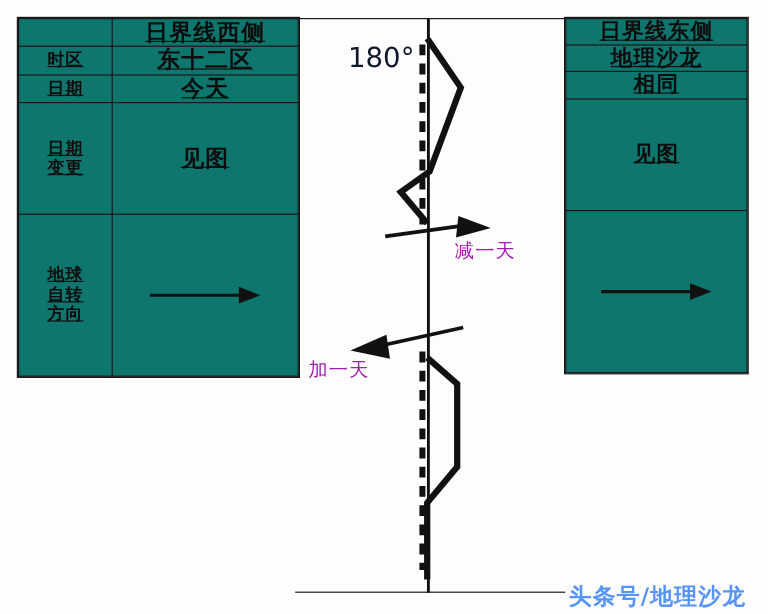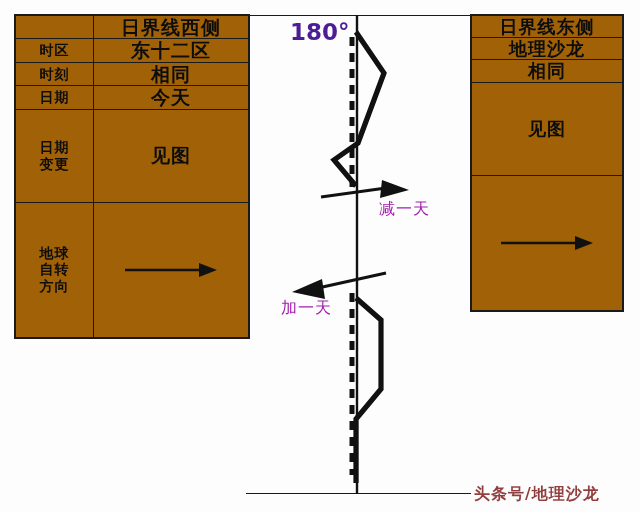--- a/index.html
+++ b/index.html
@@ -21,22 +21,23 @@
     left: 0; top: 0;
     width: 640px;
     height: 512px;
     background: #fdfdfd;
   }
 
   
   .tbl {
     position: absolute;
     border-collapse: collapse;
-    background: #a16207;
+    background: #0f766e;
     table-layout: fixed;
+    text-decoration: underline;
   }
   .tbl td {
     border: 1.6px solid #1a1a1a;
     text-align: center;
     vertical-align: middle;
     font-weight: 700;
     font-size: 19px;
     letter-spacing: 1px;
     color: #0d0d0d;
     padding: 0;
@@ -80,53 +81,53 @@
     box-sizing: border-box;
   }
   #diagram-svg {
     position: absolute;
     left: 0; top: 0;
   }
 
   .deg-label {
     position: absolute;
     left: 44px;
-    top: 4px;
+    top: 21px;
     font-size: 23px;
-    font-weight: 700;
+    font-weight: 400;
     letter-spacing: 0px;
-    color: #4c1d95;
+    color: #0f172a;
     font-family: "DejaVu Sans", "Liberation Sans", sans-serif;
   }
 
   .flow-label {
     position: absolute;
     font-size: 16px;
     font-weight: 400;
     letter-spacing: 1px;
     color: #a21caf;
     white-space: nowrap;
   }
   #label-minus { left: 133px; top: 184px; }
-  #label-plus  { left: 11px;  top: 283px; margin-left: 24px; }
+  #label-plus  { left: 11px;  top: 283px; }
 
   
   .cell-arrow {
     display: block;
     margin: 0 auto;
   }
 
   
   #watermark {
     position: absolute;
     left: 474px;
     top: 484px;
-    font-size: 16px;
+    font-size: 19px;
     letter-spacing: 1px;
-    color: #7f1d1d;
+    color: #3b82f6;
     opacity: 0.85;
     white-space: nowrap;
     font-weight: 600;
     font-family: "DejaVu Sans", "Liberation Sans", sans-serif;
   }
 </style>
 </head>
 <body>
 
 <div id="stage">
@@ -135,24 +136,20 @@
     <tbody>
         <tr>
       <td class="lbl"></td>
       <td class="val">日界线西侧</td>
     </tr>
     <tr>
       <td class="lbl">时区</td>
       <td class="val">东十二区</td>
     </tr>
     <tr>
-      <td class="lbl">时刻</td>
-      <td class="val">相同</td>
-    </tr>
-    <tr>
       <td class="lbl">日期</td>
       <td class="val">今天</td>
     </tr>
     <tr>
       <td class="lbl two-line" style="height:92px">
         <span>日期</span><br>
         <span>变更</span>
       </td>
       <td class="val">见图</td>
     </tr>

